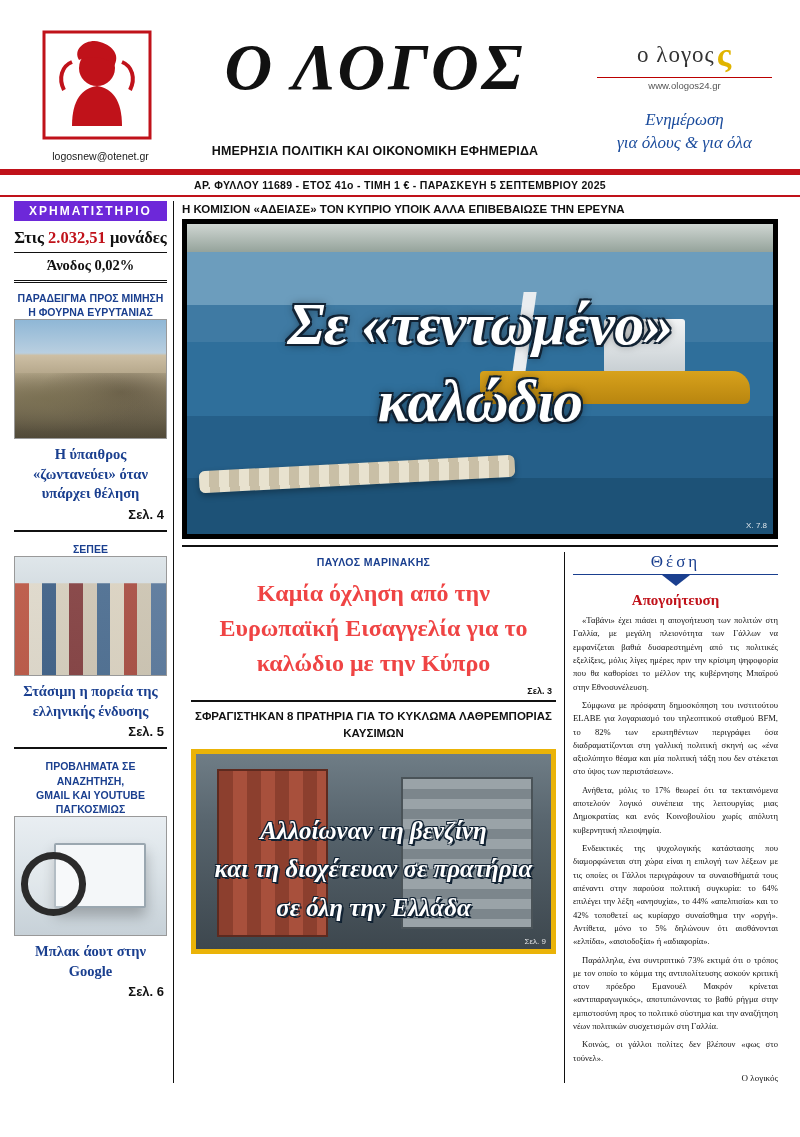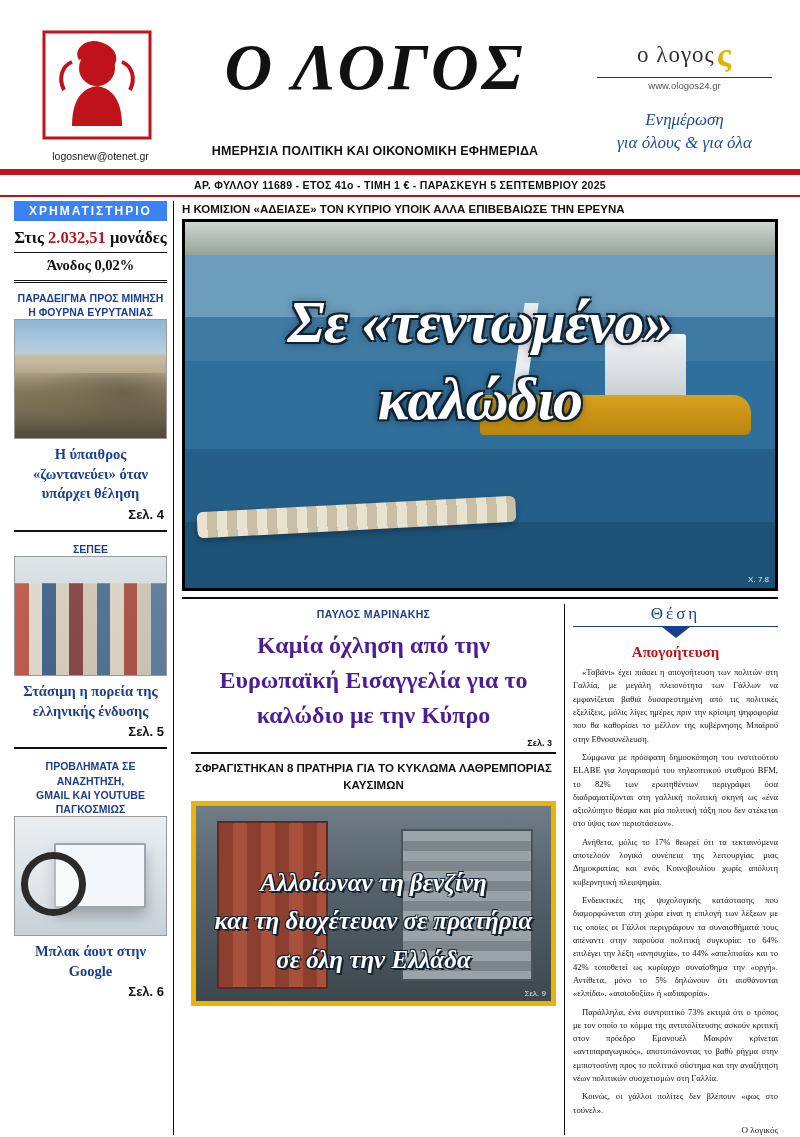--- a/index.html
+++ b/index.html
@@ -125,21 +125,21 @@
     padding-right: 6px;
   }
   .col-main {
     flex: 1 1 auto;
     padding: 0 8px;
   }
 
   
   .stock-box { text-align: center; }
   .stock-title {
-    background: #3b82f6;
+    background: #6d28d9;
     color: #fff;
     font-size: 12px;
     font-weight: bold;
     letter-spacing: 2px;
     padding: 3px 0;
   }
   .stock-val {
     font-family: "Liberation Serif", serif;
     font-size: 16.5px;
     font-weight: bold;
@@ -195,22 +195,22 @@
   .top-kicker {
     text-align: left;
     font-size: 11.5px;
     font-weight: bold;
     color: #111;
     padding: 2px 0 4px;
   }
   .hero {
     position: relative;
     width: 100%;
-    height: 372px;
-    border: 3px solid #000000;
+    height: 320px;
+    border: 5px solid #000000;
     overflow: hidden;
   }
   .hero-credit {
     position: absolute;
     right: 6px; bottom: 4px;
     font-size: 8px;
     color: #fff;
     opacity: .85;
   }
   .hero-title {
@@ -255,21 +255,21 @@
     color: #1a3f8f;
     letter-spacing: .4px;
     padding: 4px 0 8px;
   }
   .lead-head {
     text-align: center;
     font-family: "Liberation Serif", serif;
     font-weight: bold;
     font-size: 24px;
     line-height: 1.45;
-    color: #4c1d95;
+    color: #ef4444;
     padding: 0 4px;
   }
   .lead-page {
     text-align: right;
     font-size: 9px;
     font-weight: bold;
     color: #111;
     padding: 6px 4px 4px 0;
   }
   .sub-kicker {

